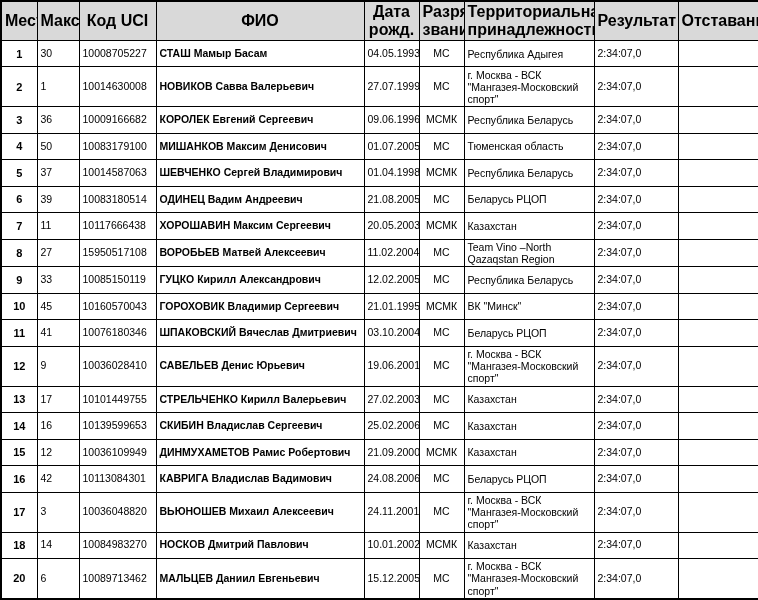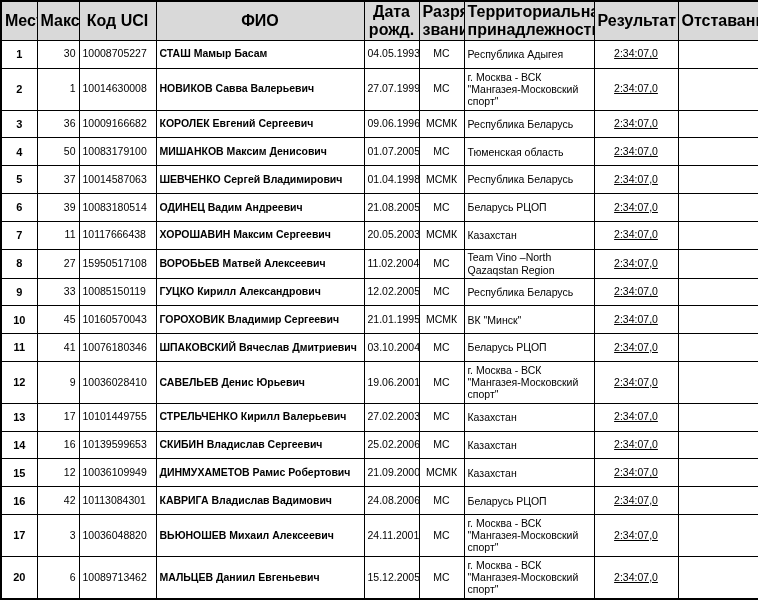--- a/index.html
+++ b/index.html
@@ -30,27 +30,27 @@
   tbody tr { height: 26px; }
   th {
     background: #d9d9d9;
     font-weight: bold;
     font-size: 16px;
     line-height: 1.12;
     text-align: center;
   }
   td { font-size: 10.5px; line-height: 1.1; }
   td.c-place   { text-align: center; font-weight: bold; font-size: 11px; }
-  td.c-number  { text-align: right; }
+  td.c-number  { text-align: left; }
   td.c-uci     { text-align: left; }
   td.c-name    { text-align: left; font-weight: bold; white-space: nowrap; }
   td.c-dob     { text-align: right; }
   td.c-rank    { text-align: center; }
   td.c-territory { text-align: left; line-height: 1.15; }
-  td.c-result  { text-align: center; text-decoration: underline; }
+  td.c-result  { text-align: left; }
   td.c-gap     { text-align: left; }
 </style>
 </head>
 <body>
 
 <table class="results">
   <colgroup>
     <col style="width:36px">
     <col style="width:42px">
     <col style="width:77px">
@@ -256,20 +256,31 @@
     <td class="c-number">3</td>
     <td class="c-uci">10036048820</td>
     <td class="c-name">ВЬЮНОШЕВ Михаил Алексеевич</td>
     <td class="c-dob">24.11.2001</td>
     <td class="c-rank">МС</td>
     <td class="c-territory">г. Москва - ВСК "Мангазея-Московский спорт"</td>
     <td class="c-result">2:34:07,0</td>
     <td class="c-gap"></td>
   </tr>
       <tr>
+    <td class="c-place">18</td>
+    <td class="c-number">14</td>
+    <td class="c-uci">10084983270</td>
+    <td class="c-name">НОСКОВ Дмитрий Павлович</td>
+    <td class="c-dob">10.01.2002</td>
+    <td class="c-rank">МСМК</td>
+    <td class="c-territory">Казахстан</td>
+    <td class="c-result">2:34:07,0</td>
+    <td class="c-gap"></td>
+  </tr>
+      <tr>
     <td class="c-place">20</td>
     <td class="c-number">6</td>
     <td class="c-uci">10089713462</td>
     <td class="c-name">МАЛЬЦЕВ Даниил Евгеньевич</td>
     <td class="c-dob">15.12.2005</td>
     <td class="c-rank">МС</td>
     <td class="c-territory">г. Москва - ВСК "Мангазея-Московский спорт"</td>
     <td class="c-result">2:34:07,0</td>
     <td class="c-gap"></td>
   </tr>

